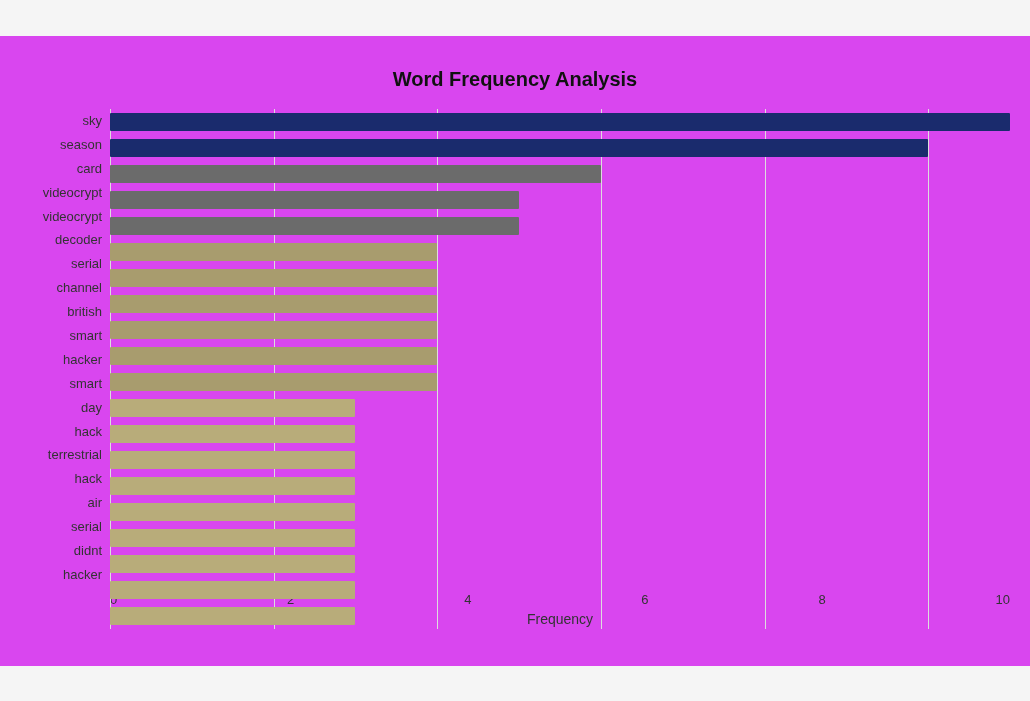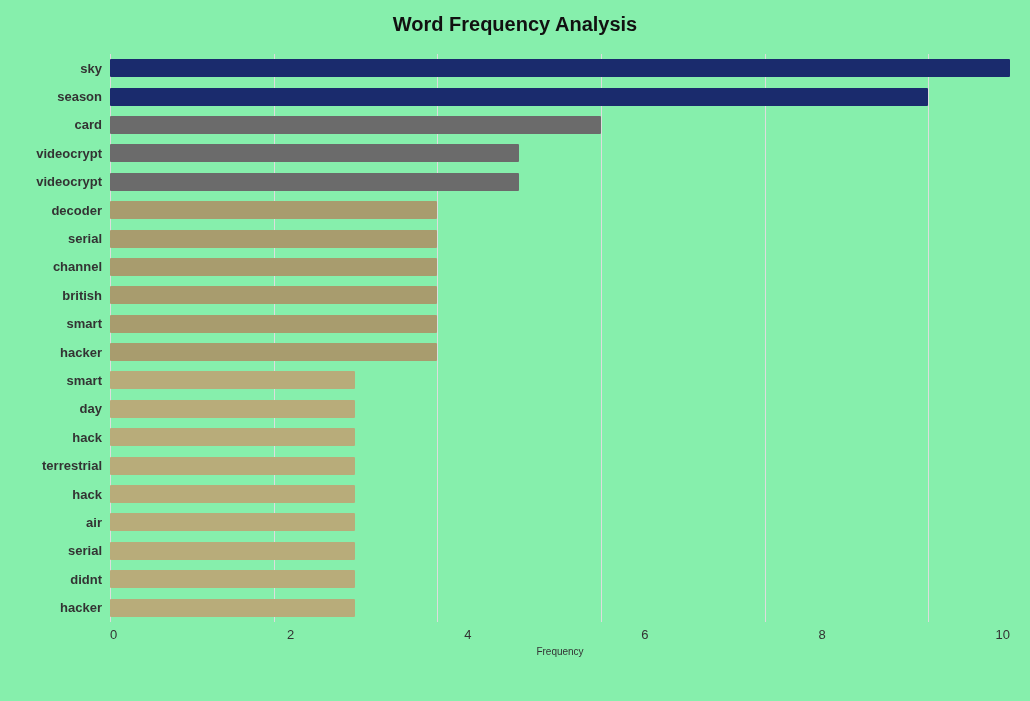--- a/index.html
+++ b/index.html
@@ -6,24 +6,24 @@
     body {
       font-family: Arial, sans-serif;
       background: #f5f5f5;
       display: flex;
       justify-content: center;
       align-items: center;
       width: 1030px;
       min-height: 701px;
     }
     .chart-container {
-      background: #86efac;
+      background: #d946ef;
       width: 1030px;
-      height: 701px;
-      padding: 13px 20px 60px 20px;
+      height: 630px;
+      padding: 32px 20px 60px 20px;
       position: relative;
     }
     .chart-title {
       text-align: center;
       font-size: 20px;
       font-weight: bold;
       margin-bottom: 18px;
       color: #111;
     }
     .chart-area {
@@ -38,21 +38,20 @@
       justify-content: space-around;
       width: 90px;
       padding-right: 8px;
       flex-shrink: 0;
     }
     .y-label {
       text-align: right;
       font-size: 13px;
       color: #333;
       line-height: 1;
-      font-weight: bold;
     }
     .bars-and-grid {
       flex: 1;
       position: relative;
       display: flex;
       flex-direction: column;
     }
     .grid-lines {
       position: absolute;
       top: 0; left: 0; right: 0; bottom: 0;
@@ -94,21 +93,21 @@
       font-size: 13px;
       color: #333;
       text-align: center;
     }
     .x-axis-container {
       margin-left: 90px;
       padding-right: 0px;
     }
     .x-axis-title {
       text-align: center;
-      font-size: 10px;
+      font-size: 14px;
       color: #333;
       margin-top: 4px;
     }
   </style>
 </head>
 <body>
 
 <div class="chart-container">
   <div class="chart-title">Word Frequency Analysis</div>
   <div class="chart-area">

